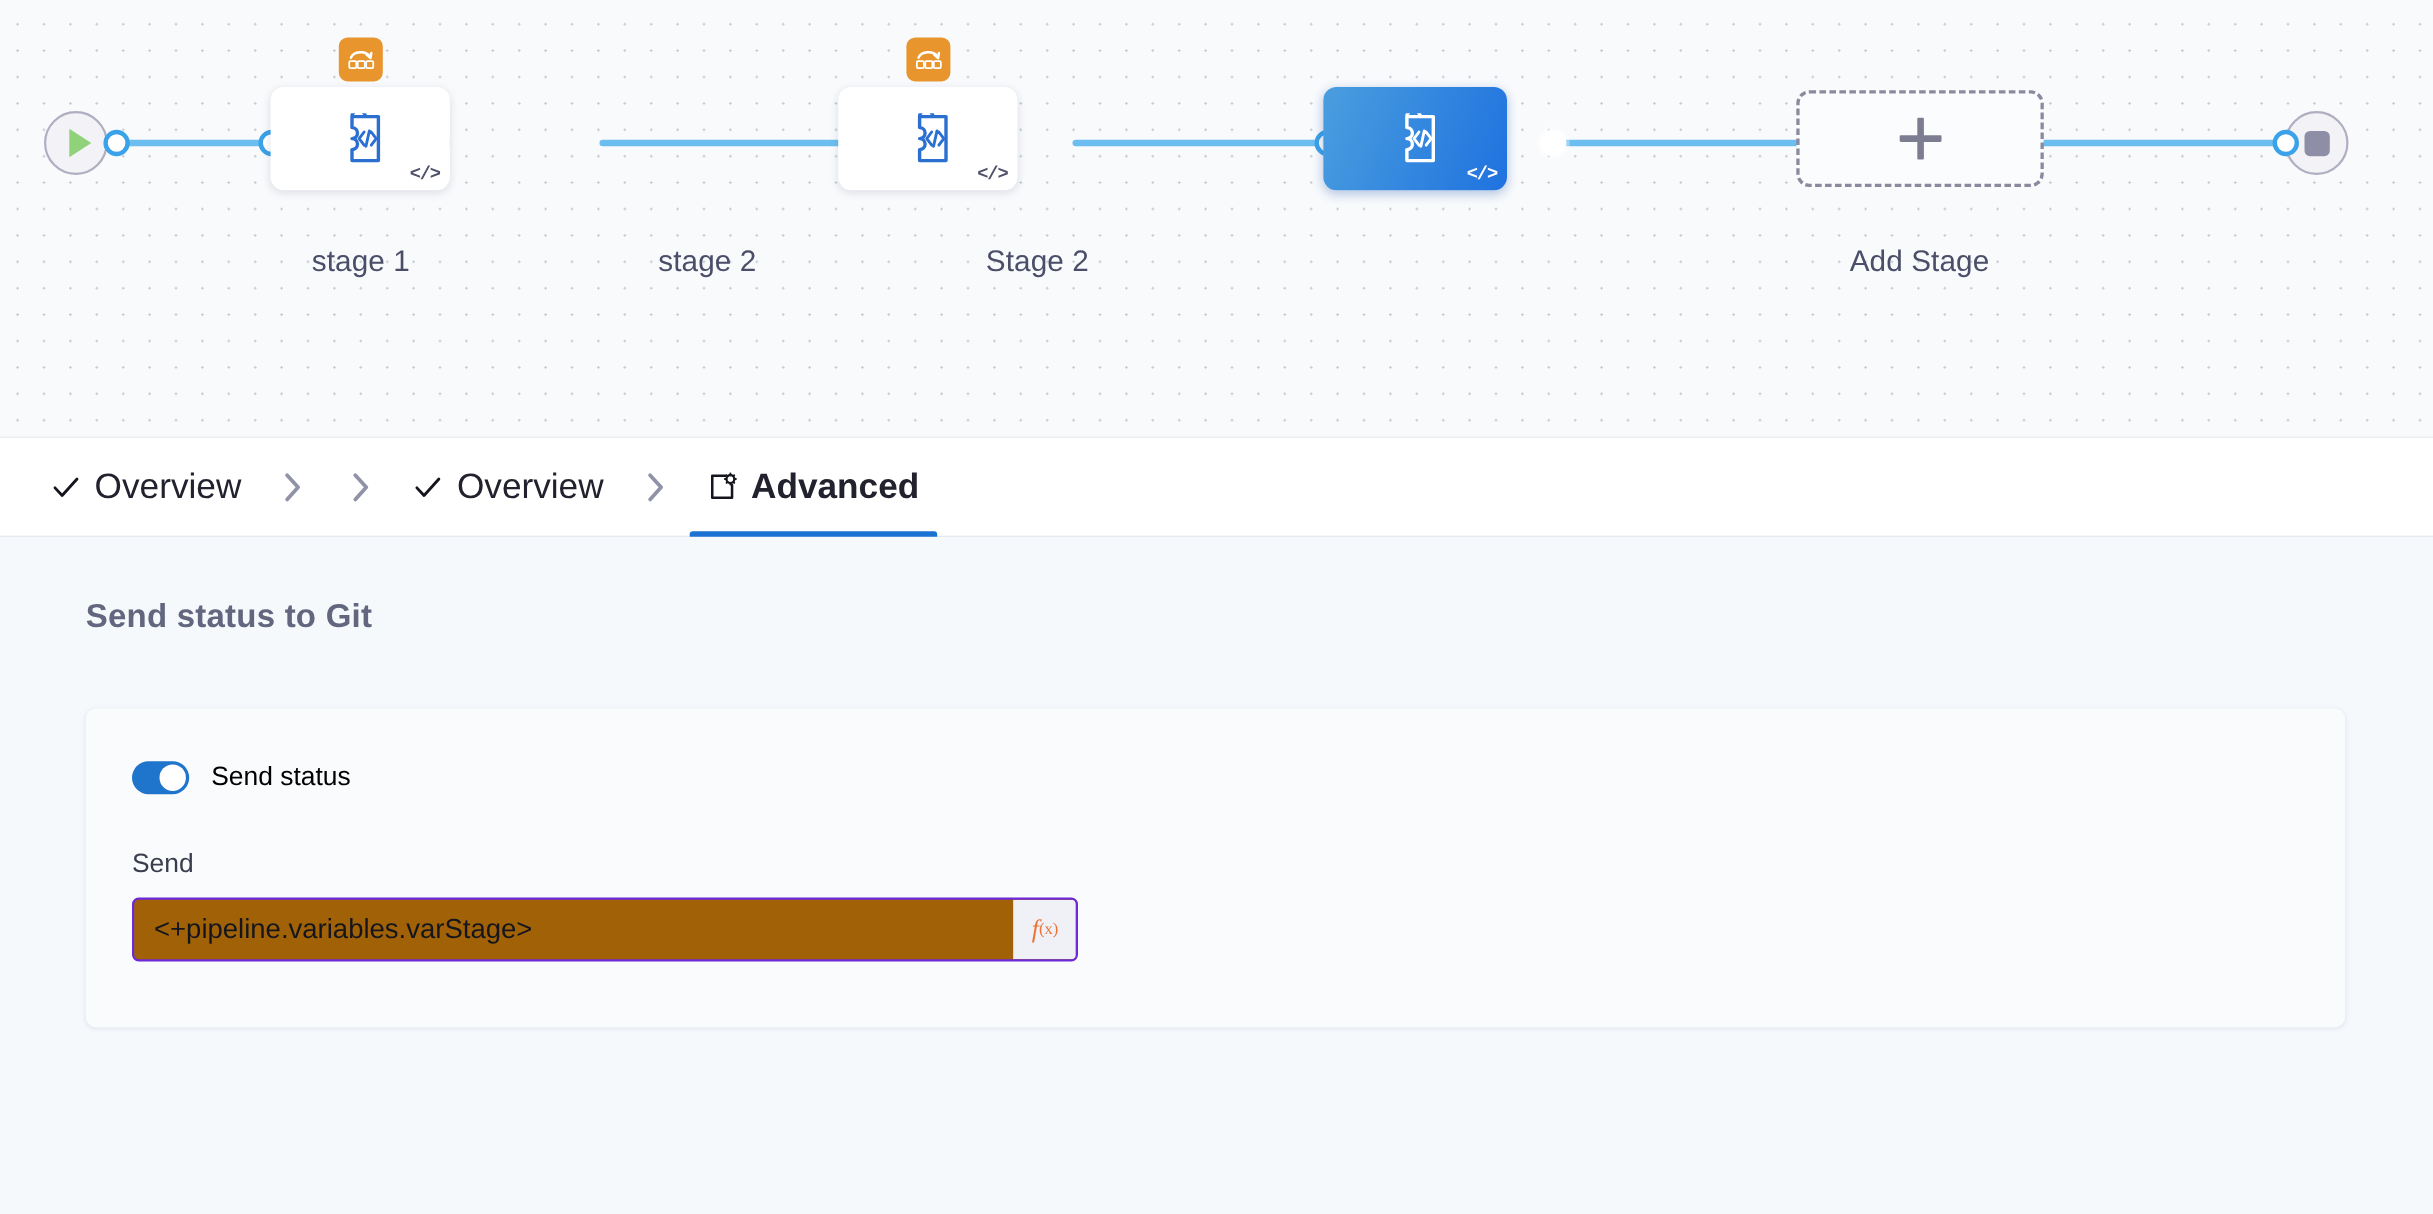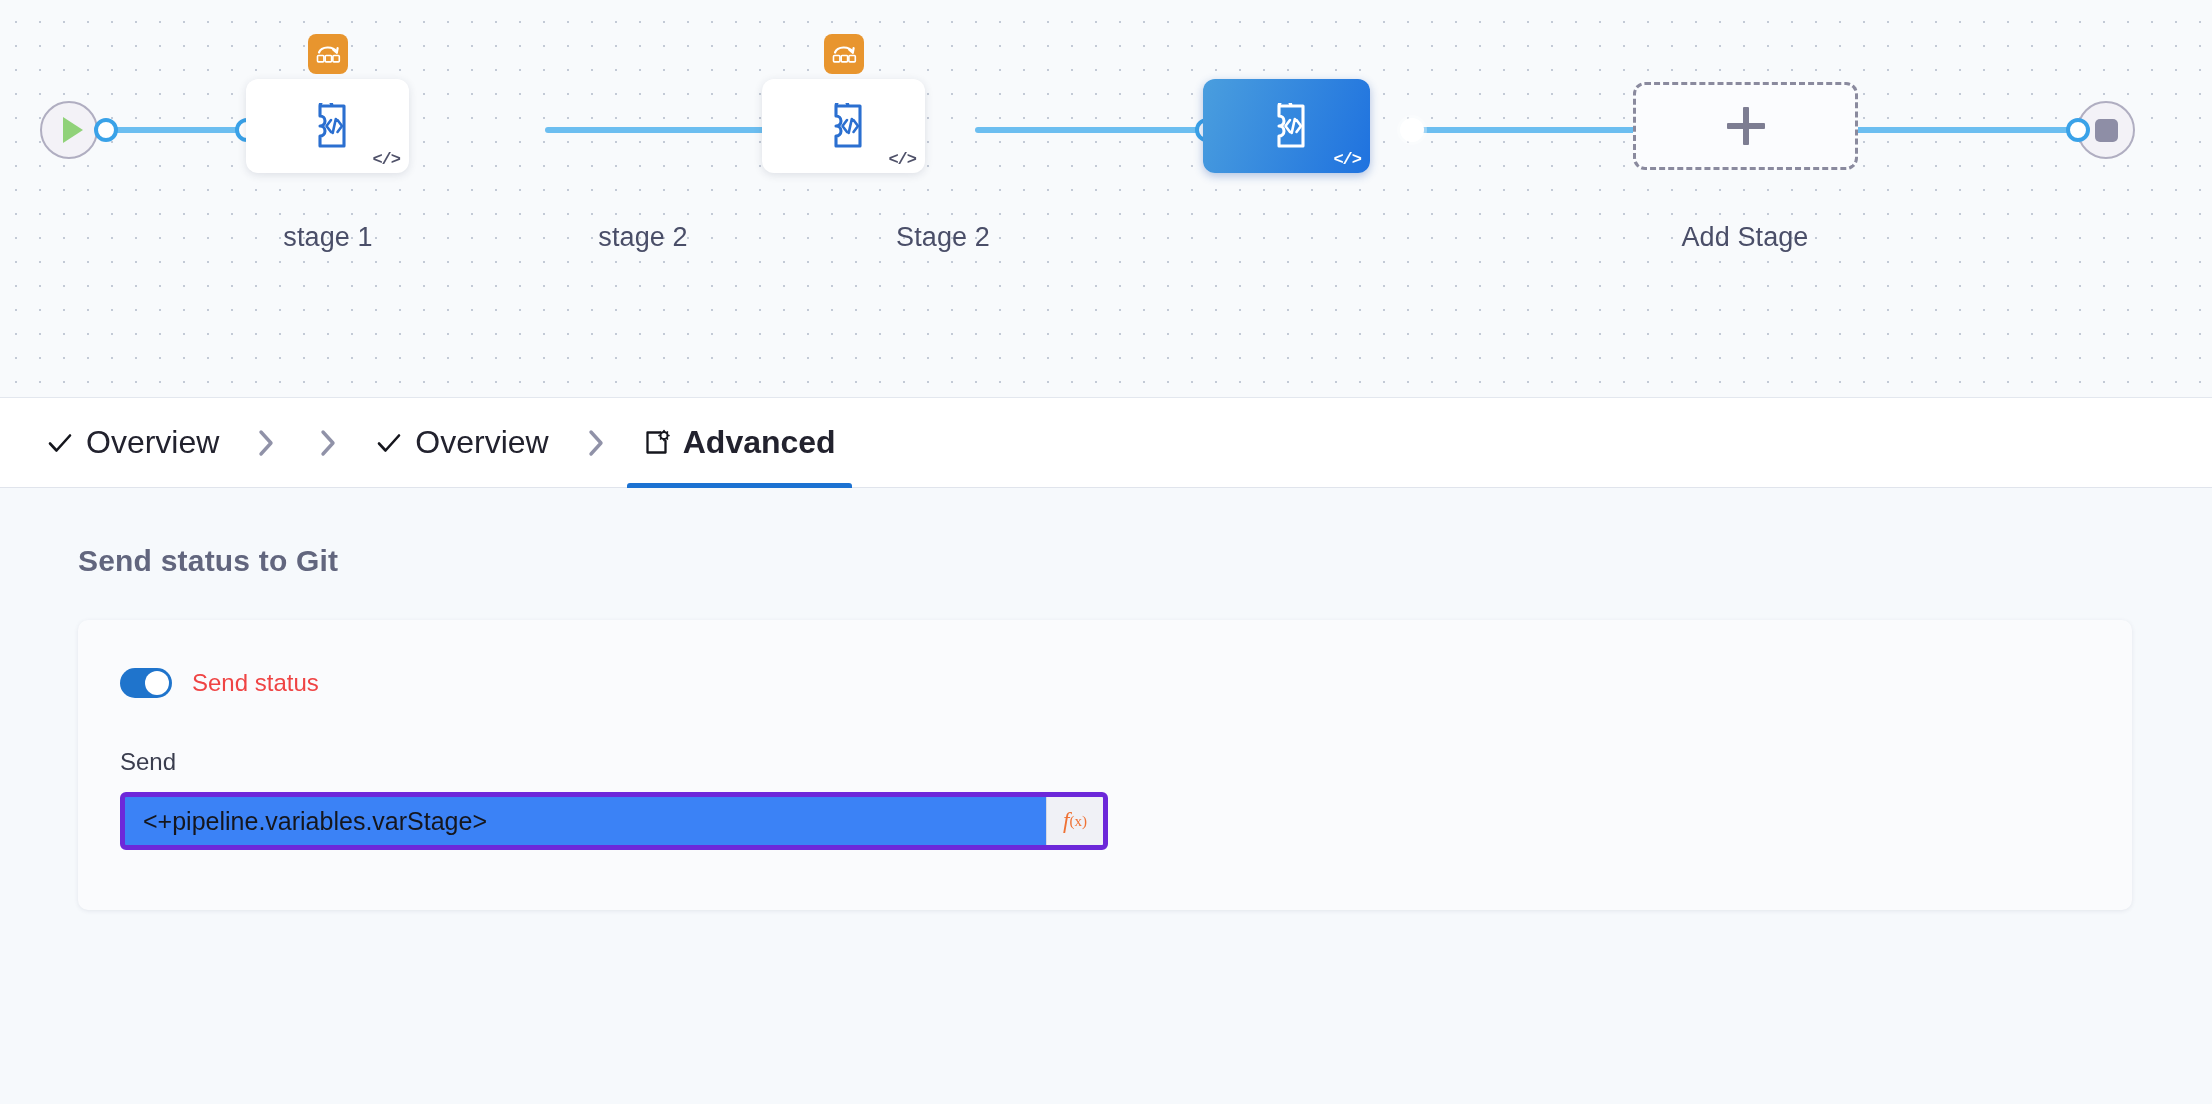--- a/index.html
+++ b/index.html
@@ -221,21 +221,21 @@
 
   
   .content {
     padding: 56px 0 0 78px;
     box-sizing: border-box;
   }
   .section-title {
     font-size: 30px;
     font-weight: 700;
     color: #62667e;
-    margin: 0 0 42px 0;
+    margin: 0 0 66px 0;
     letter-spacing: 0.2px;
   }
   .panel {
     width: 2054px;
     background: #fafbfd;
     border-radius: 10px;
     box-shadow: 0 1px 4px rgba(60,70,100,0.10);
     padding: 48px 0 60px 42px;
     box-sizing: border-box;
   }
@@ -267,35 +267,35 @@
     position: absolute;
     top: 3px;
     left: 25px;
     width: 24px;
     height: 24px;
     border-radius: 50%;
     background: #ffffff;
   }
   .toggle-label {
     font-size: 24px;
-    color: #ef4444;
+    color: #000000;
   }
   .field-label {
     font-size: 24px;
     color: #3a3d4e;
     margin-bottom: 16px;
   }
   .input-wrap {
     display: flex;
-    width: 988px;
+    width: 860px;
     height: 58px;
-    border: 5px solid #6d28d9;
+    border: 2px solid #6d28d9;
     border-radius: 6px;
     overflow: hidden;
-    background: #3b82f6;
+    background: #a16207;
     box-sizing: border-box;
   }
   .input-wrap input {
     flex: 1;
     border: 0;
     outline: none;
     background: transparent;
     font-family: "Liberation Sans", sans-serif;
     font-size: 25px;
     color: #15161d;

